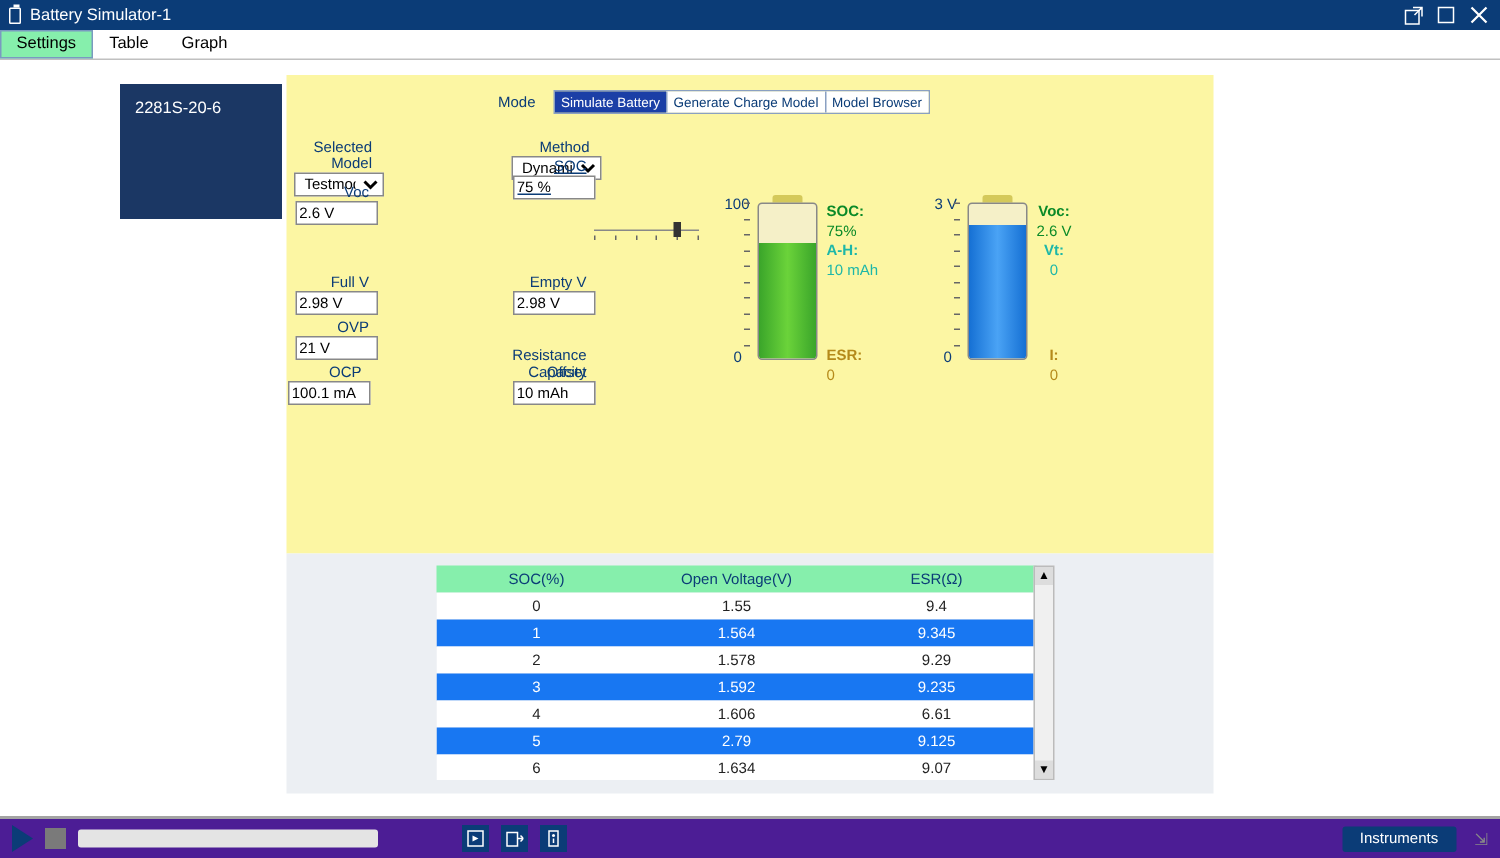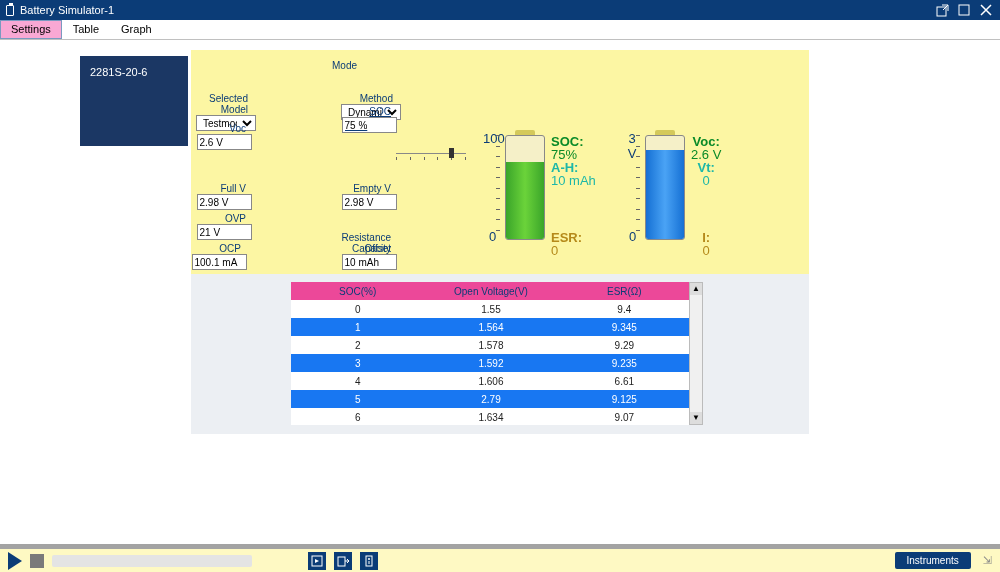--- a/index.html
+++ b/index.html
@@ -6,45 +6,45 @@
   body { width: 1000px; height: 572px; background: #fff; overflow: hidden; display: flex; flex-direction: column; }
   
   .titlebar { background: #0b3c77; color: #fff; height: 20px; display: flex; align-items: center; padding: 0 6px; font-size: 11px; }
   .titlebar .batt-mini { width: 8px; height: 11px; border: 1px solid #fff; border-radius: 1px; margin-right: 6px; position: relative; }
   .titlebar .batt-mini::before { content:""; position:absolute; top:-3px; left:2px; width:4px; height:2px; background:#fff; }
   .titlebar-spacer { flex:1; }
   .titlebar-icon { width: 16px; height: 16px; margin-left: 6px; cursor: pointer; display:flex; align-items:center; justify-content:center; }
   
   .menubar { height: 20px; background: #fff; border-bottom: 1px solid #c0c0c0; display: flex; font-size: 11px; }
   .menutab { padding: 2px 10px; cursor: pointer; border: 1px solid transparent; }
-  .menutab.active { background: #f9a8d4; border: 1px solid #7a9ac0; }
+  .menutab.active { background: #86efac; border: 1px solid #7a9ac0; }
   
   .workspace { flex:1; padding: 10px 0 0 0; display:flex; justify-content:center; overflow:hidden; }
   .panel-container { display:flex; flex-direction: column; }
-  .top-panel { background: #fcf6a3; width: 618px; height: 224px; position: relative; font-size: 10px; color: #0b3c77; }
+  .top-panel { background: #fcf6a3; width: 618px; height: 319px; position: relative; font-size: 10px; color: #0b3c77; }
   .device-box { position:absolute; left:-111px; top:6px; width:108px; height:90px; background:#1b3764; color:#fff; font-size:11px; padding:10px; }
   
   .mode-row { position:absolute; top:10px; left:136px; display:flex; align-items:center; gap:6px; }
   .mode-btns { display:flex; border:1px solid #8aa0c2; }
   .mode-btn { font-size:9px; padding:2px 4px; background:#fff; color:#0b3c77; border-left:1px solid #8aa0c2; cursor:pointer; }
   .mode-btn:first-child { border-left:none; }
   .mode-btn.active { background:#1b3fa6; color:#fff; }
   
   .frow { position:absolute; display:flex; align-items:center;flex-direction:column; }
   .flabel { width:50px; text-align:right; margin-right:6px; }
   .finput, .fselect { width:55px; height:16px; font-size:10px; border:1px solid #888; background:#fff; padding:0 2px; }
   .fselect { width:60px; }
   
   .slider-area { position:absolute; top:103px; left:205px; width:70px; }
   .slider-area .track { height:1px; background:#888; position:relative; }
   .slider-area .thumb { position:absolute; top:-5px; width:5px; height:10px; background:#333; }
   .slider-area .ticks { display:flex; justify-content:space-between; margin-top:3px; }
   .slider-area .ticks span { width:1px; height:3px; background:#666; }
   
-  .battery-vis { position:absolute; width:160px; height:120px; top:85px; font-size:13px; }
+  .battery-vis { position:absolute; width:160px; height:120px; top:85px; font-size:10px; }
   .bv-left { left:290px; }
   .bv-right { left:430px;text-align:center; }
   .axis { position:absolute; left:0; top:0; height:105px; width:20px; }
   .axis .atop { position:absolute; top:-4px; left:2px; }
   .axis .abot { position:absolute; bottom:-4px; left:8px; }
   .axis .ticks2 { position:absolute; left:15px; top:0; height:105px; }
   .axis .ticks2 div { height:10.5px; border-top:1px solid #666; width:4px; }
   .batt-body { position:absolute; left:24px; top:0; width:40px; height:105px; border:1px solid #888; border-radius:3px; background:#f5f0c8; overflow:hidden; }
   .batt-cap { position:absolute; left:34px; top:-5px; width:20px; height:5px; background:#d4c95a; border-radius:2px 2px 0 0; }
   .batt-fill { position:absolute; bottom:0; left:0; width:100%; }
@@ -53,29 +53,29 @@
   .batt-readout { position:absolute; left:70px; top:0; line-height:13px; }
   .rd-title { color:#0a8a28; font-weight:bold; }
   .rd-val { color:#0a8a28; }
   .rd-ah { color:#1db7a8; font-weight:bold; }
   .rd-ahv { color:#1db7a8; }
   .rd-esr { color:#b58a1a; font-weight:bold;margin-top:44px; }
   .rd-esrv { color:#b58a1a; }
   
   .table-panel { width:618px; height:160px; background:#eceff3; position:relative; }
   .tbl { position:absolute; left:100px; top:8px; width:400px; font-size:10px; }
-  .tbl-hdr { display:flex; background:#ec4899; height:18px; align-items:center; color:#0b3c77; }
+  .tbl-hdr { display:flex; background:#86efac; height:18px; align-items:center; color:#0b3c77; }
   .tbl-hdr div, .tbl-row div { flex:1; text-align:center; }
   .tbl-body { height:125px; overflow:hidden; }
   .tbl-row { display:flex; height:18px; align-items:center; background:#fff; color:#222; }
   .tbl-row.alt { background:#1877F2; color:#fff; }
   .vscroll { position:absolute; right:106px; top:8px; width:14px; height:143px; background:#f0f0f0; border:1px solid #bbb; }
   .sc-btn { height:12px; background:#ddd; font-size:8px; text-align:center; line-height:12px; cursor:pointer; }
   
-  .bottombar { height:28px; background:#fef9c3; border-top:5px solid #a3a3a3; display:flex; align-items:center; padding:0 8px; gap:8px;justify-content:space-between; }
+  .bottombar { height:28px; background:#4c1d95; border-top:2px solid #a3a3a3; display:flex; align-items:center; padding:0 8px; gap:8px;justify-content:space-between; }
   .play-icon { width:0; height:0; border-top:9px solid transparent; border-bottom:9px solid transparent; border-left:14px solid #0b3c77; cursor:pointer; }
   .stop-icon { width:14px; height:14px; background:#7a7a7a; cursor:pointer; }
   .progress { width:200px; height:12px; background:#e4e4e4; border-radius:2px; }
   .tool-btn { width:18px; height:18px; background:#0b3c77; color:#fff; display:flex; align-items:center; justify-content:center; font-size:11px; cursor:pointer; }
   .bottom-spacer { flex:1; }
   .instruments { background:#0b3c77; color:#fff; font-size:10px; padding:3px 12px; border-radius:2px; cursor:pointer; }
   .pin { color:#888; font-size:11px; margin-left:4px; }
 </style>
 </head>
 <body>
@@ -108,20 +108,25 @@
   <div class="menutab">Graph</div>
 </div>
 
 <div class="workspace">
   <div class="panel-container">
     <div class="top-panel">
       <div class="device-box">2281S-20-6</div>
 
       <div class="mode-row">
         <span class="flabel" style="width:30px">Mode</span>
+        <div class="mode-btns">
+          <div class="mode-btn active">Simulate Battery</div>
+          <div class="mode-btn">Generate Charge Model</div>
+          <div class="mode-btn">Model Browser</div>
+        </div>
       </div>
 
       <div class="frow" style="top:43px; left:5px;">
         <span class="flabel">Selected Model</span>
         <select class="fselect"><option>Testmodel</option></select>
       </div>
       <div class="frow" style="top:43px; left:150px;">
         <span class="flabel">Method</span>
         <select class="fselect"><option>Dynamic</option></select>
       </div>

